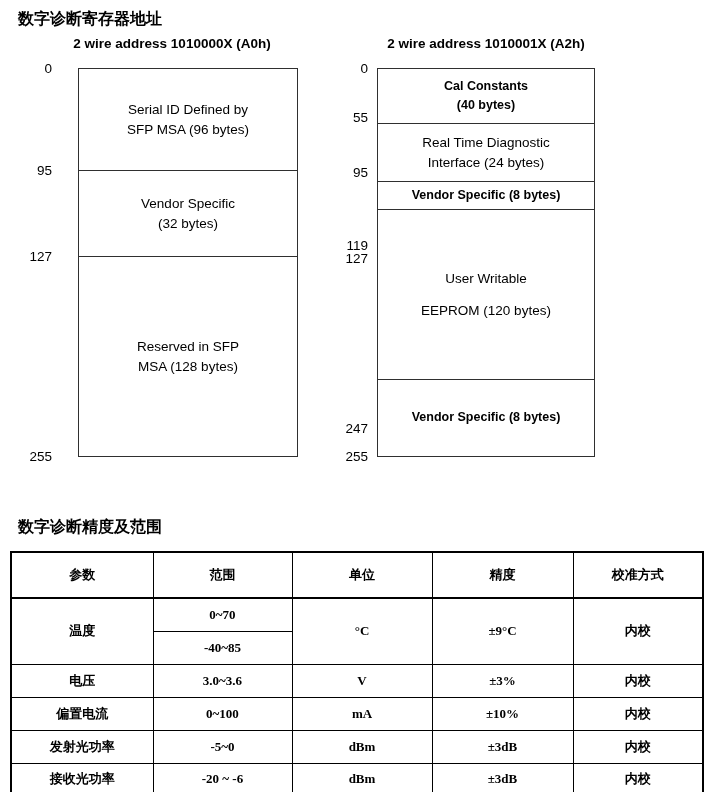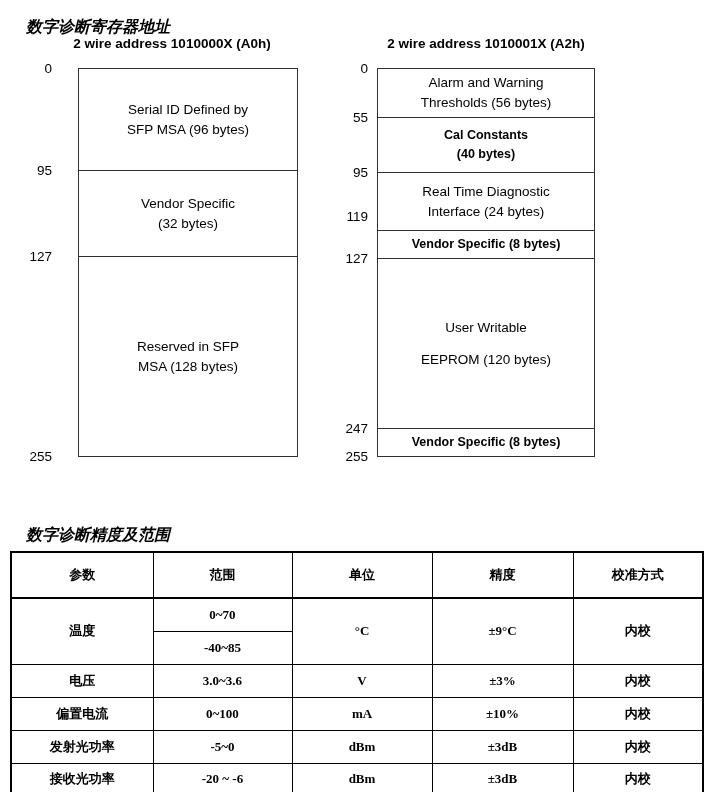--- a/index.html
+++ b/index.html
@@ -7,24 +7,23 @@
     position: relative;
     width: 712px;
     height: 792px;
     background: #ffffff;
     color: #000;
     font-family: "Liberation Sans", "DejaVu Sans", sans-serif;
     overflow: hidden;
   }
   .title {
     position: absolute;
-    margin: 12px;
+    margin: 4px;
     font-size: 16px;
     font-weight: bold;
-    font-style: italic;
   }
   .t1 { left: 14px; top: 5px; }
   .t2 { left: 14px; top: 513px; }
 
   .map-header {
     position: absolute;
     top: 36px;
     font-size: 13.5px;
     text-align: center;
     white-space: nowrap;
@@ -114,35 +113,33 @@
     <div class="sec last">Reserved in SFP
 MSA (128 bytes)</div>
   </div>
   <div class="tick tickL" style="top:68px">0</div>
   <div class="tick tickL" style="top:170px">95</div>
   <div class="tick tickL" style="top:256px">127</div>
   <div class="tick tickL" style="top:456px">255</div>
 
   <div class="map-header hR">2 wire address 1010001X (A2h)</div>
   <div class="membox boxR">
-    <div class="sec" style="height:49px">Alarm and Warning
-Thresholds (56 bytes)</div>
     <div class="sec bold" style="height:55px">Cal Constants
 (40 bytes)</div>
     <div class="sec" style="height:58px">Real Time Diagnostic
 Interface (24 bytes)</div>
     <div class="sec bold" style="height:28px">Vendor Specific (8 bytes)</div>
     <div class="sec tall" style="height:170px">User Writable
 EEPROM (120 bytes)</div>
     <div class="sec bold last">Vendor Specific (8 bytes)</div>
   </div>
   <div class="tick tickR" style="top:68px">0</div>
   <div class="tick tickR" style="top:117px">55</div>
   <div class="tick tickR" style="top:172px">95</div>
-  <div class="tick tickR" style="top:216px">119</div>
+  <div class="tick tickR" style="top:245px">119</div>
   <div class="tick tickR" style="top:258px">127</div>
   <div class="tick tickR" style="top:428px">247</div>
   <div class="tick tickR" style="top:456px">255</div>
 
   <h1 class="title t2">数字诊断精度及范围</h1>
 
   <table class="spec">
     <colgroup>
       <col style="width:142px">
         <col style="width:139px">

